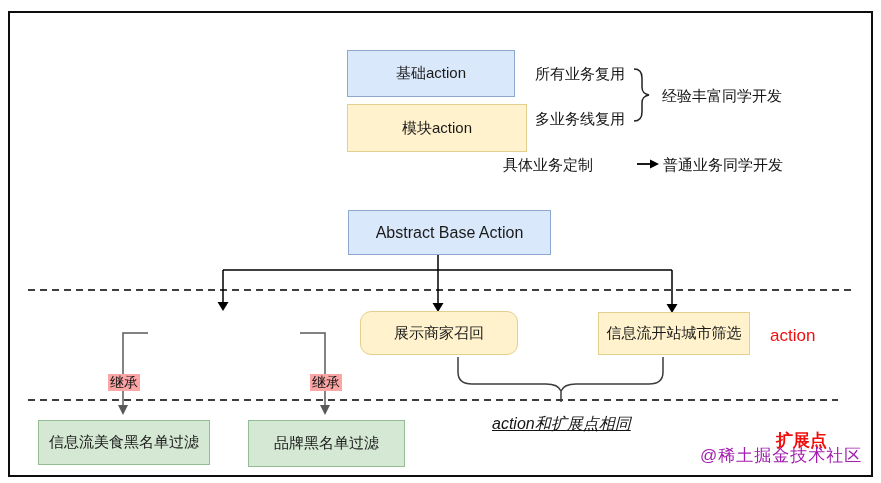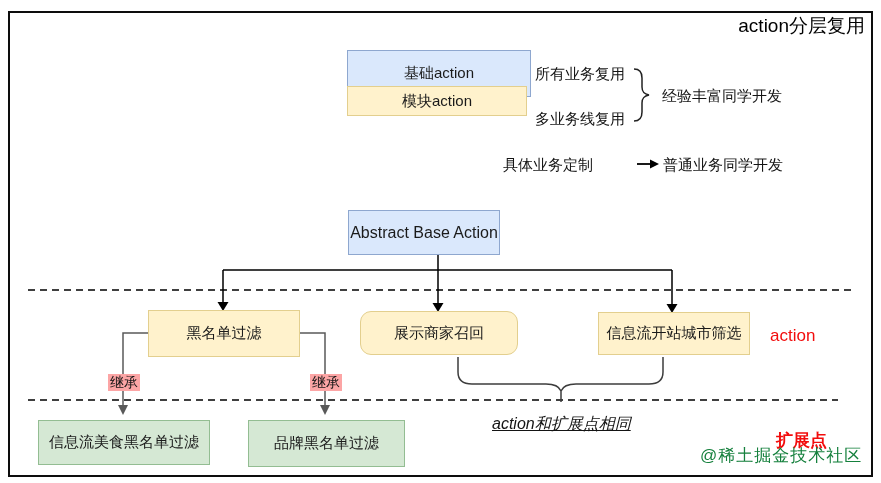--- a/index.html
+++ b/index.html
@@ -20,21 +20,21 @@
   .node-blue{background:#dae8fc;border-color:#8ea7cf;}
   .node-yellow{background:#fff2cc;border-color:#e3cf8e;}
   .node-green{background:#d5e8d4;border-color:#93bd92;}
   .lbl{position:absolute;font-size:15px;color:#141414;white-space:nowrap;line-height:1.2;}
   .title{font-size:19px;color:#000;}
   .inherit{
     font-size:14px;background:#fca5a5;padding:0 2px;transform:translateX(-50%);
   }
   .red{color:#f20d0d;}
   .italic-note{font-style:italic;font-size:16px;text-decoration:underline;}
-  .watermark{color:#15803d;font-size:17px;letter-spacing:1px;}
+  .watermark{color:#a21caf;font-size:17px;letter-spacing:1px;}
 </style>
 </head>
 <body>
 
 <div id="stage">
 
   <div id="frame"></div>
 
   <svg id="connector-layer" viewBox="0 0 881 483" xmlns="http://www.w3.org/2000/svg">
 
@@ -51,42 +51,38 @@
     <polygon points="320,405 330,405 325,415" fill="#595959"></polygon>
 
     <path d="M634 69 C640 69 642 72 642 78 L642 87 C642 92 644 94 649 95 C644 96 642 98 642 103 L642 112 C642 118 640 121 634 121" fill="none" stroke="#222" stroke-width="1.5"></path>
 
     <path d="M637 164 L650 164" stroke="#000" stroke-width="1.8" fill="none"></path>
     <polygon points="650,159.5 650,168.5 659,164" fill="#000"></polygon>
 
     <path d="M458 357 L458 372 C458 380 462 384 472 384 L546 384 C554 384 559 386 561 391 C563 386 568 384 576 384 L649 384 C659 384 663 380 663 372 L663 357 M561 391 L561 402" fill="none" stroke="#3d3d3d" stroke-width="1.5"></path>
   </svg>
 
-  <div class="lbl title" style="right:16px;top:15px;">action分层复用</div>
 
-  <div class="node node-blue" style="left:347px;top:50px;width:184px;height:47px;">
+  <div class="node node-blue" style="left:347px;top:50px;width:168px;height:47px;">
     <span>基础action</span>
   </div>
-  <div class="node node-yellow" style="left:347px;top:86px;width:180px;height:30px;">
+  <div class="node node-yellow" style="left:347px;top:104px;width:180px;height:48px;">
     <span>模块action</span>
   </div>
 
   <div class="lbl" style="left:535px;top:65px;">所有业务复用</div>
   <div class="lbl" style="left:535px;top:110px;">多业务线复用</div>
   <div class="lbl" style="left:503px;top:156px;">具体业务定制</div>
   <div class="lbl" style="left:663px;top:156px;">普通业务同学开发</div>
   <div class="lbl" style="left:662px;top:87px;">经验丰富同学开发</div>
 
-  <div class="node node-blue" style="left:348px;top:210px;width:152px;height:45px;font-size:16px;">
+  <div class="node node-blue" style="left:348px;top:210px;width:203px;height:45px;font-size:16px;">
     <span>Abstract Base Action</span>
   </div>
 
-  <div class="node node-yellow" style="left:148px;top:310px;width:152px;height:47px;">
-    <span>黑名单过滤</span>
-  </div>
   <div class="node node-yellow" style="left:360px;top:311px;width:158px;height:44px;border-radius:11px;">
     <span>展示商家召回</span>
   </div>
   <div class="node node-yellow" style="left:598px;top:312px;width:152px;height:43px;">
     <span>信息流开站城市筛选</span>
   </div>
 
   <div class="lbl red" style="left:770px;top:326px;font-size:17px;font-weight:500;">action</div>
 
   <div class="lbl inherit" style="left:124px;top:374px;">继承</div>

